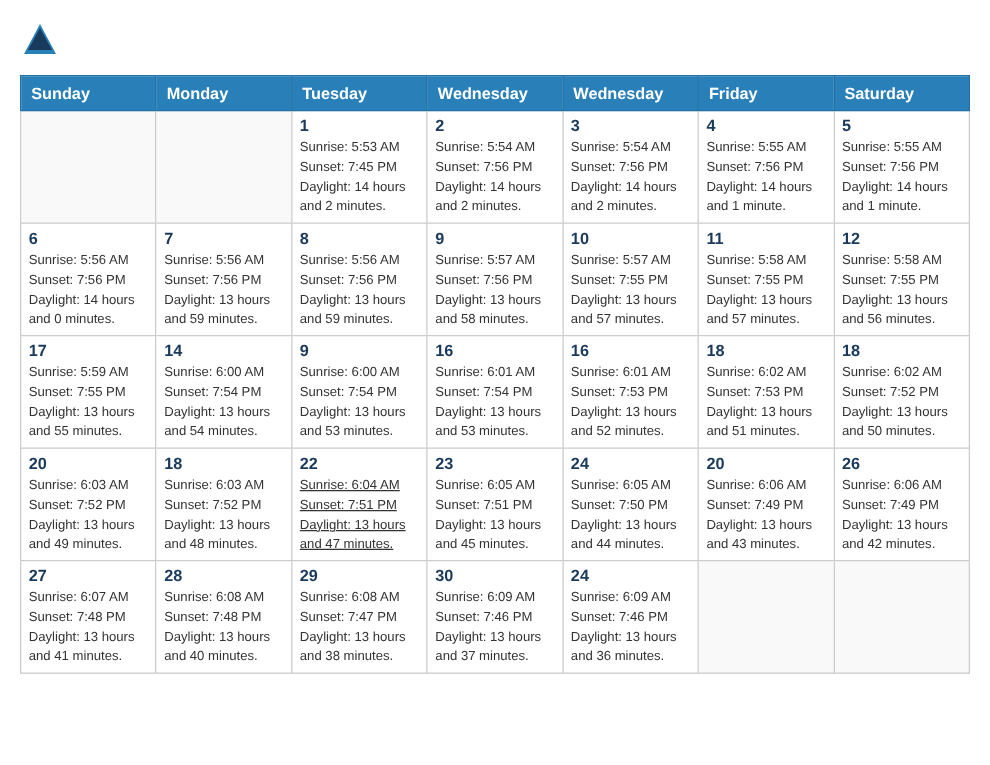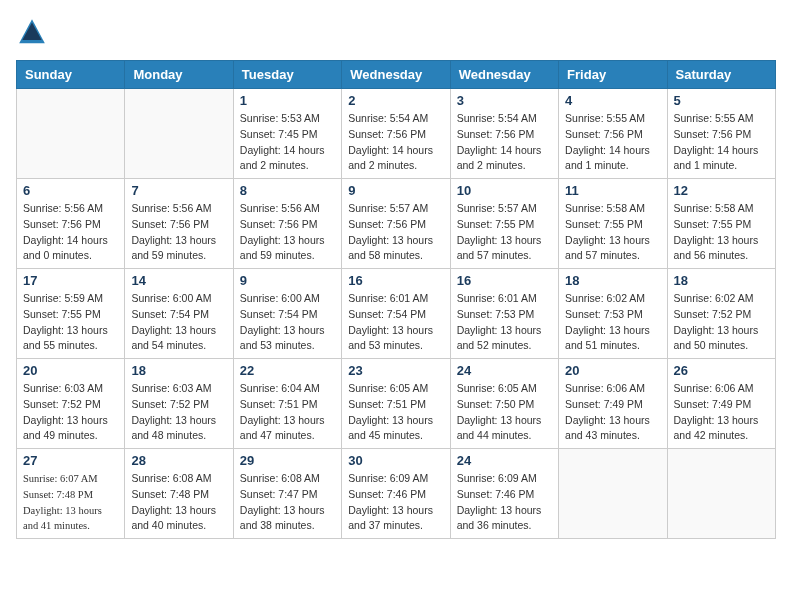--- a/index.html
+++ b/index.html
@@ -246,21 +246,21 @@
 Daylight: 13 hours and 49 minutes.</div>
         </td>
         <td>
           <div class="day-number">18</div>
           <div class="day-info" style="white-space: pre-line;">Sunrise: 6:03 AM
 Sunset: 7:52 PM
 Daylight: 13 hours and 48 minutes.</div>
         </td>
         <td>
           <div class="day-number">22</div>
-          <div class="day-info" style="white-space: pre-line;">Sunrise: 6:04 AM
+          <div class="day-info" style="white-space: pre-line; text-decoration: underline;">Sunrise: 6:04 AM
 Sunset: 7:51 PM
 Daylight: 13 hours and 47 minutes.</div>
         </td>
         <td>
           <div class="day-number">23</div>
           <div class="day-info" style="white-space: pre-line;">Sunrise: 6:05 AM
 Sunset: 7:51 PM
 Daylight: 13 hours and 45 minutes.</div>
         </td>
         <td>
@@ -278,21 +278,21 @@
         <td>
           <div class="day-number">26</div>
           <div class="day-info" style="white-space: pre-line;">Sunrise: 6:06 AM
 Sunset: 7:49 PM
 Daylight: 13 hours and 42 minutes.</div>
         </td>
       </tr>
       <tr>
         <td>
           <div class="day-number">27</div>
-          <div class="day-info" style="white-space: pre-line; font-family: Liberation Serif, serif;">Sunrise: 6:07 AM
+          <div class="day-info" style="white-space: pre-line;">Sunrise: 6:07 AM
 Sunset: 7:48 PM
 Daylight: 13 hours and 41 minutes.</div>
         </td>
         <td>
           <div class="day-number">28</div>
           <div class="day-info" style="white-space: pre-line;">Sunrise: 6:08 AM
 Sunset: 7:48 PM
 Daylight: 13 hours and 40 minutes.</div>
         </td>
         <td>

